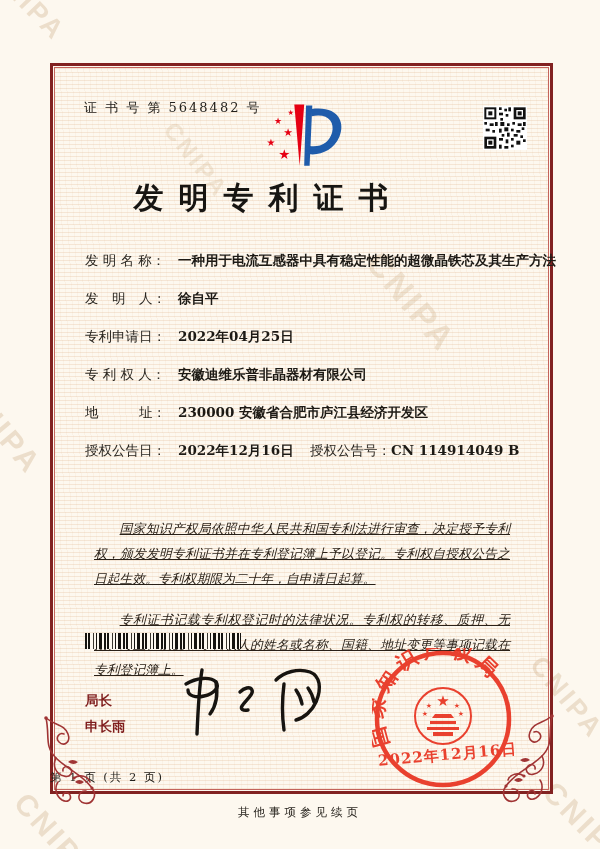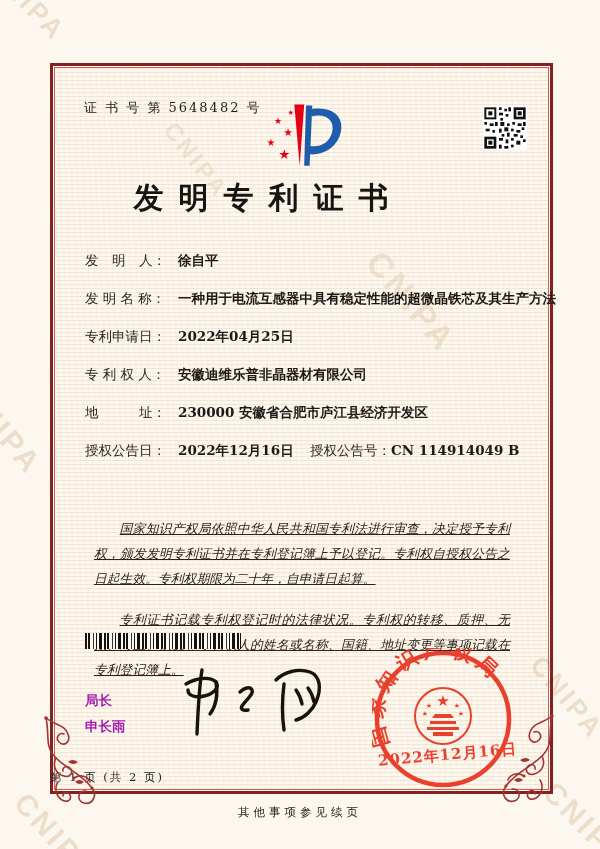--- a/index.html
+++ b/index.html
@@ -58,21 +58,21 @@
   }
   .paras p{margin:16px;text-indent:2em;text-decoration:underline;}
   .barcode{
     left:85px;top:633px;width:156px;height:16px;
     background:repeating-linear-gradient(90deg,
       #15130f 0 2px,#fdf8ef 2px 3px,#15130f 3px 5px,#fdf8ef 5px 8px,
       #3a362e 8px 9px,#fdf8ef 9px 11px,#15130f 11px 12px,#fdf8ef 12px 14px,
       #15130f 14px 17px,#fdf8ef 17px 19px);
   }
   .officer{left:85px;top:688px;font-family:"Liberation Sans","DejaVu Sans",sans-serif;
-    font-size:13.5px;font-weight:bold;color:#a21caf;line-height:26px;}
+    font-size:13.5px;font-weight:bold;color:#7f1d1d;line-height:26px;}
   .sig{left:172px;top:658px;width:160px;height:84px;}
   .seal{left:372px;top:648px;width:142px;height:142px;z-index:4;}
   .pagefoot{left:50px;top:770px;width:503px;text-align:left;font-size:11.5px;letter-spacing:2px;}
   .note{left:0;top:805px;width:600px;text-align:center;font-size:11.5px;letter-spacing:4px;color:#2a2620;}
   .flourish{z-index:4;}
   .fl-br{left:494px;top:714px;width:64px;height:92px;}
   .fl-bl{left:40px;top:716px;width:64px;height:92px;transform:scaleX(-1);}
 </style>
 </head>
 <body>
@@ -147,24 +147,24 @@
     <rect x="12" y="29" width="2" height="3"></rect>
       <rect x="16" y="30" width="3" height="2"></rect>
       <rect x="21" y="29" width="2" height="2"></rect>
   </g>
 </svg>
 
 <div class="abs title">发明专利证书</div>
 
 <div class="abs fields">
   <div class="row">
+    <span class="lbl">发 明 名 称：</span><span class="val">一种用于电流互感器中具有稳定性能的超微晶铁芯及其生产方法</span>
+  </div>
+  <div class="row">
     <span class="lbl">发　明　人：</span><span class="val">徐自平</span>
-  </div>
-  <div class="row">
-    <span class="lbl">发 明 名 称：</span><span class="val">一种用于电流互感器中具有稳定性能的超微晶铁芯及其生产方法</span>
   </div>
   <div class="row">
     <span class="lbl">专利申请日：</span><span class="val">2022年04月25日</span>
   </div>
   <div class="row">
     <span class="lbl">专 利 权 人：</span><span class="val">安徽迪维乐普非晶器材有限公司</span>
   </div>
   <div class="row">
     <span class="lbl">地　　　址：</span><span class="val">230000 安徽省合肥市庐江县经济开发区</span>
   </div>

